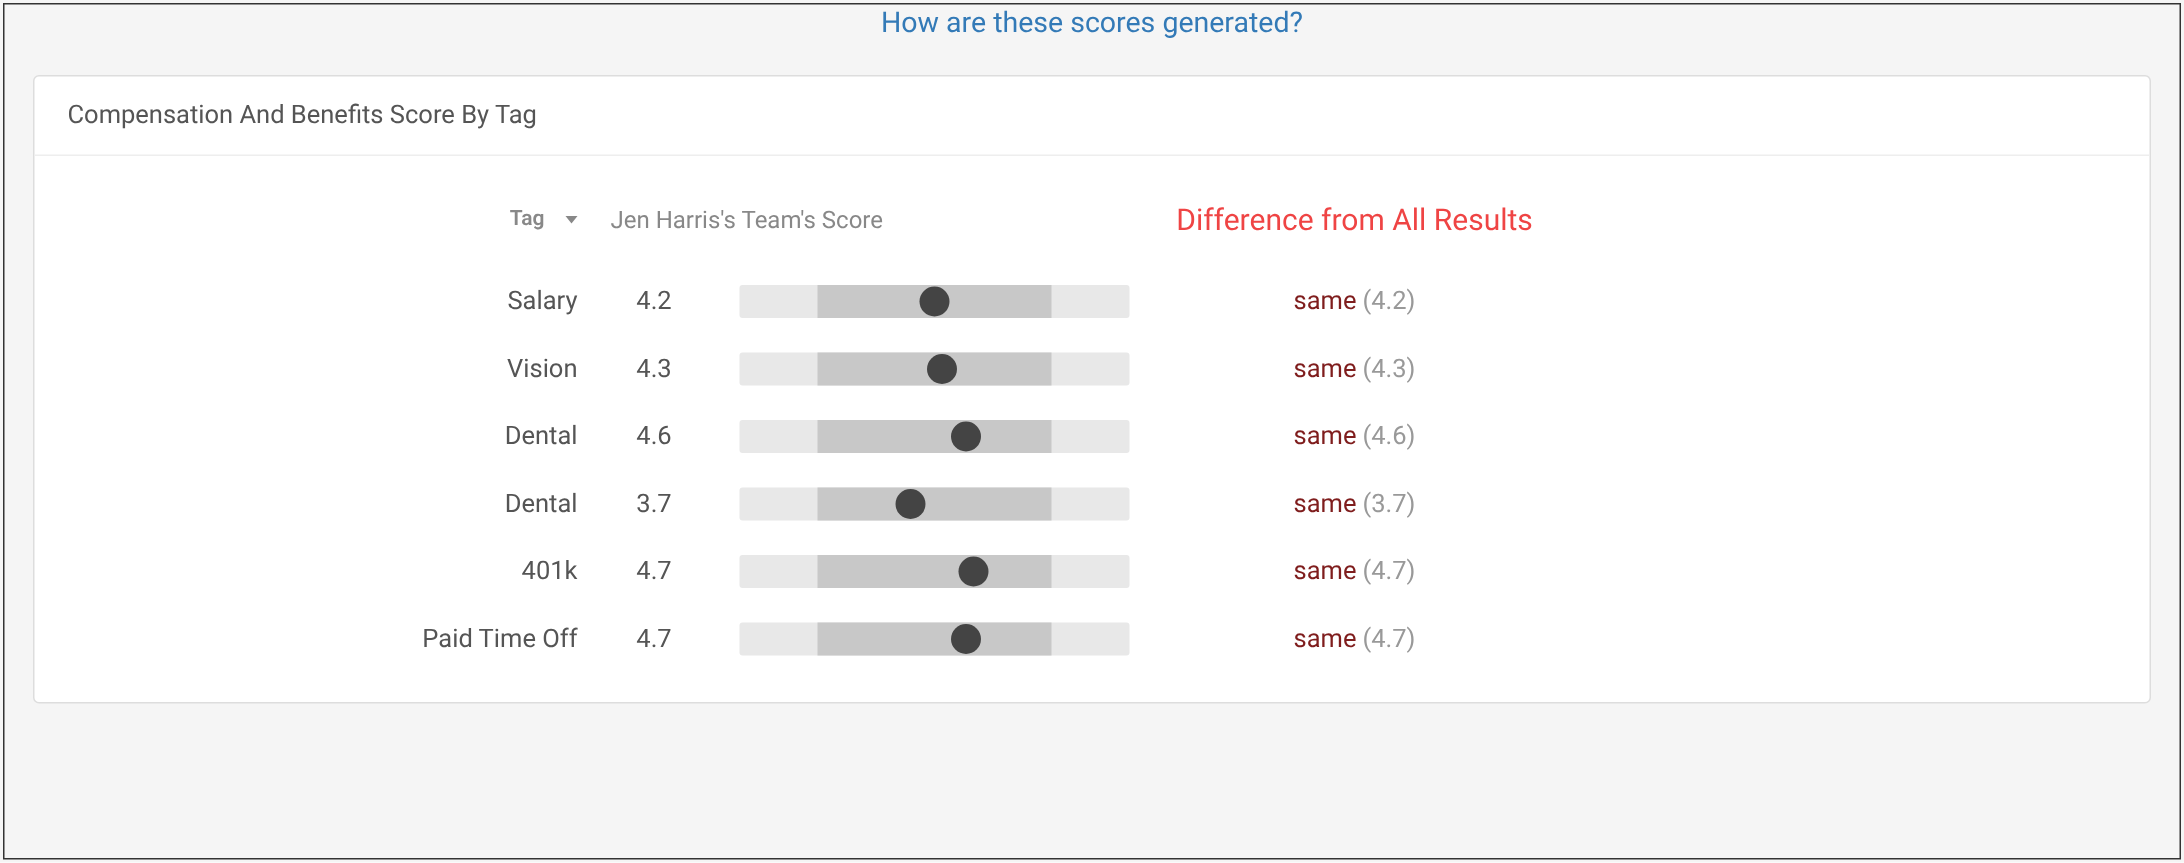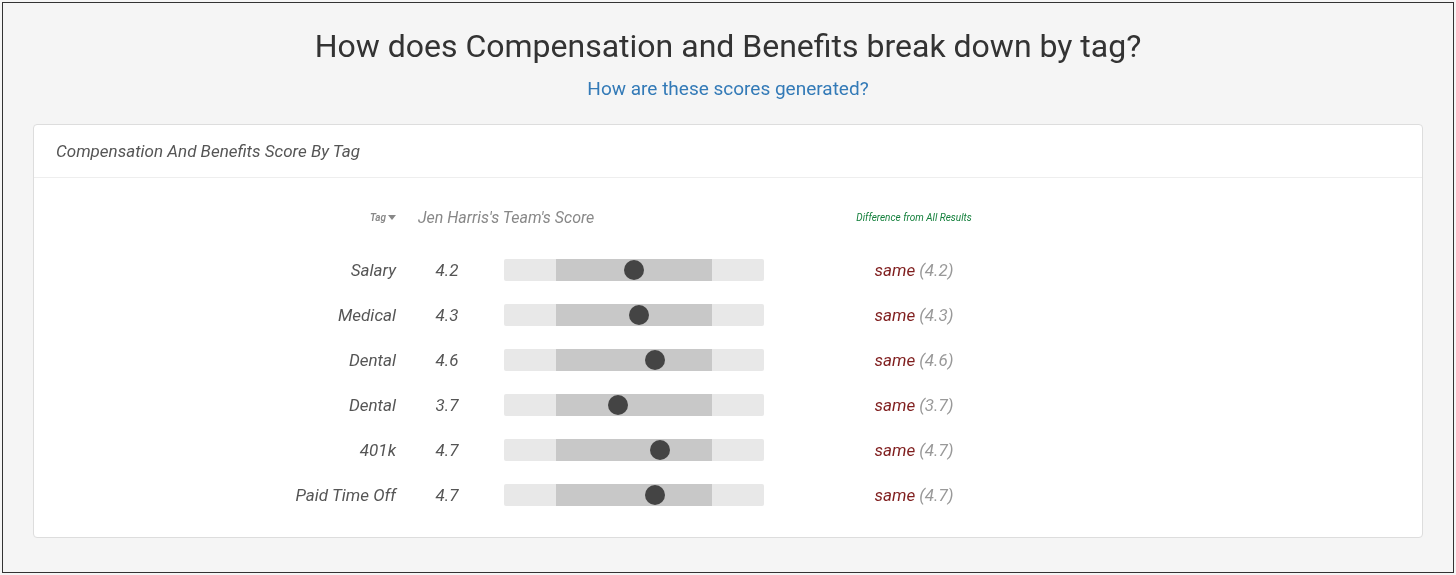--- a/index.html
+++ b/index.html
@@ -32,61 +32,60 @@
     }
     .help-link a {
       color: #337ab7;
       text-decoration: none;
       font-size: 19px;
     }
     .card {
       background: #fff;
       border: 1px solid #ddd;
       border-radius: 4px;
-      margin: 0 30px;
-      font-style: italic;
+      margin: 0 19px;
     }
     .card-header {
       padding: 16px 22px;
       border-bottom: 1px solid #eee;
       font-size: 17px;
       color: #555;
     }
     .table-container {
       padding: 30px 0 20px 0;
     }
     .header-row {
       display: grid;
       grid-template-columns: 370px 80px 300px 260px;
       align-items: center;
       padding: 0 0 20px 0;
       column-gap: 0;
     }
     .tag-header {
       text-align: right;
-      font-size: 10px;
+      font-size: 14px;
       color: #888;
       font-weight: 600;
       padding-right: 8px;
       display: flex;
       justify-content: flex-end;
       align-items: center;
-      gap: 2px;
+      gap: 14px;
     }
     .score-header {
       text-align: left;
       font-size: 16px;
       color: #888;
       grid-column: 2 / span 2;
       padding-left: 14px;
     }
     .diff-header {
       text-align: center;
-      font-size: 10px;
-      color: #15803d;
+      font-size: 20px;
+      color: #ef4444;
     }
     .data-row {
       display: grid;
       grid-template-columns: 370px 80px 300px 260px;
       align-items: center;
       height: 45px;
     }
     .tag-cell {
       text-align: right;
       font-size: 17px;
@@ -141,21 +140,20 @@
       border-left: 4px solid transparent;
       border-right: 4px solid transparent;
       border-top: 5px solid #888;
       vertical-align: middle;
     }
   </style>
 </head>
 <body>
 
 <div class="outer-frame">
-  <h1 class="page-title">How does Compensation and Benefits break down by tag?</h1>
   <div class="help-link">
     <a href="#">How are these scores generated?</a>
   </div>
 
   <div class="card">
     <div class="card-header">Compensation And Benefits Score By Tag</div>
 
     <div class="table-container">
       <div class="header-row">
         <div class="tag-header">
@@ -172,21 +170,21 @@
             <div class="score-cell">4.2</div>
             <div class="bar-cell">
               <div class="bar-track">
                 <div class="bar-band" style="left: 20%; width: 60%;"></div>
                 <div class="bar-dot" style="left: 50%;"></div>
               </div>
             </div>
             <div class="diff-cell"><span class="diff-label">same</span><span class="diff-value">(4.2)</span></div>
           </div>
           <div class="data-row">
-            <div class="tag-cell">Medical</div>
+            <div class="tag-cell">Vision</div>
             <div class="score-cell">4.3</div>
             <div class="bar-cell">
               <div class="bar-track">
                 <div class="bar-band" style="left: 20%; width: 60%;"></div>
                 <div class="bar-dot" style="left: 52%;"></div>
               </div>
             </div>
             <div class="diff-cell"><span class="diff-label">same</span><span class="diff-value">(4.3)</span></div>
           </div>
           <div class="data-row">

